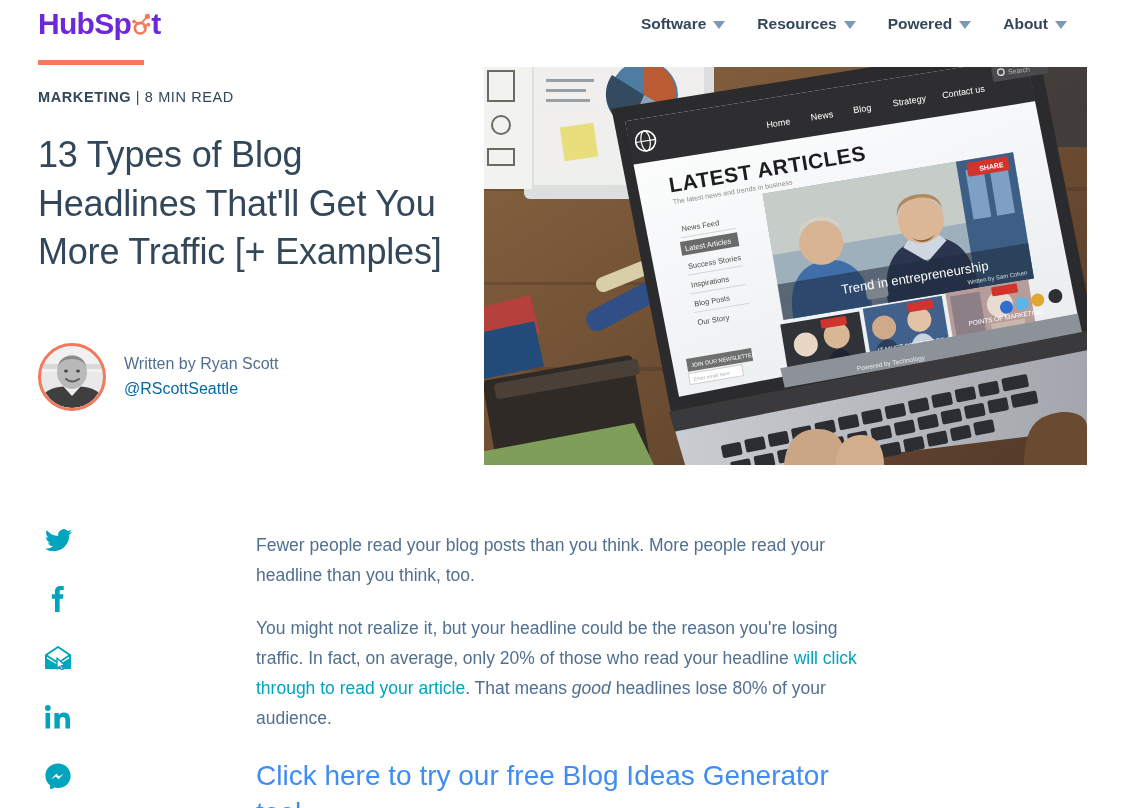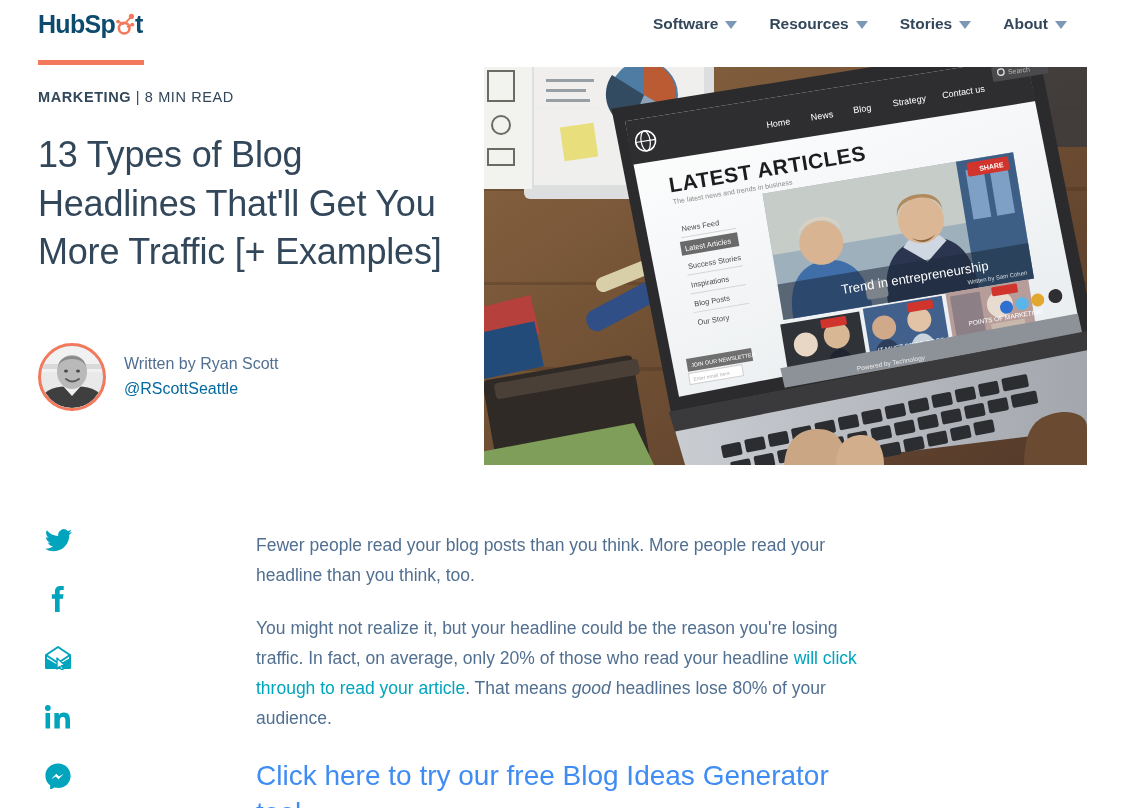--- a/index.html
+++ b/index.html
@@ -26,24 +26,24 @@
 
   .logo {
     position: absolute;
     left: 38px;
     top: 10px;
     height: 28px;
     display: flex;
     align-items: center;
   }
   .logo-text {
-    font-size: 25px;
+    font-size: 30px;
     font-weight: bold;
     letter-spacing: -0.7px;
-    color: #0c4a6e;
+    color: #6d28d9;
     line-height: 1;
     display: flex;
     align-items: center;
   }
   .logo-sprocket {
     position: relative;
     display: inline-block;
     width: 20px;
     height: 25px;
     vertical-align: middle;
@@ -243,21 +243,21 @@
   <nav class="main-nav">
     <div class="nav-item">
       <span>Software</span>
       <span class="nav-caret"></span>
     </div>
     <div class="nav-item">
       <span>Resources</span>
       <span class="nav-caret"></span>
     </div>
     <div class="nav-item">
-      <span>Stories</span>
+      <span>Powered</span>
       <span class="nav-caret"></span>
     </div>
     <div class="nav-item">
       <span>About</span>
       <span class="nav-caret"></span>
     </div>
   </nav>
 </header>
 
 <section class="hero-wrap">

